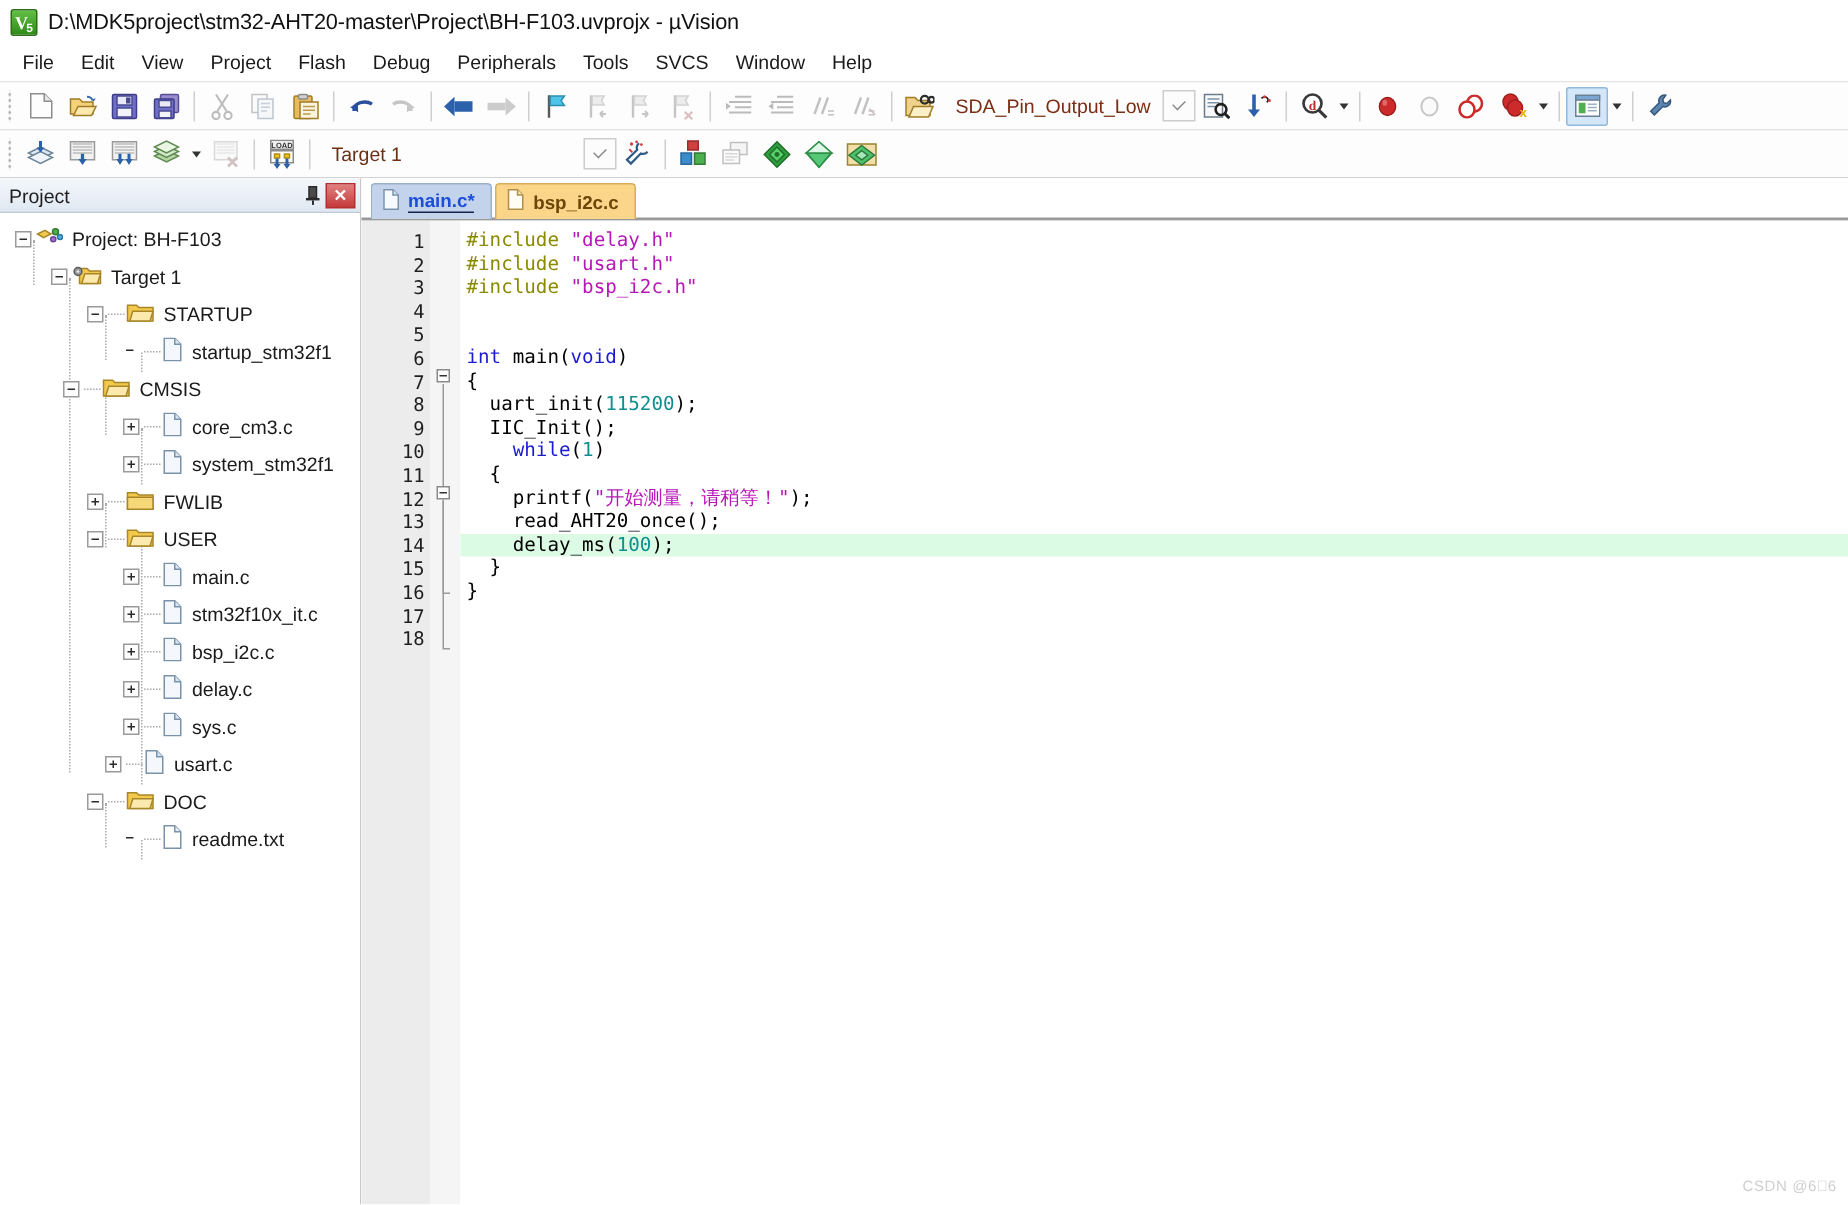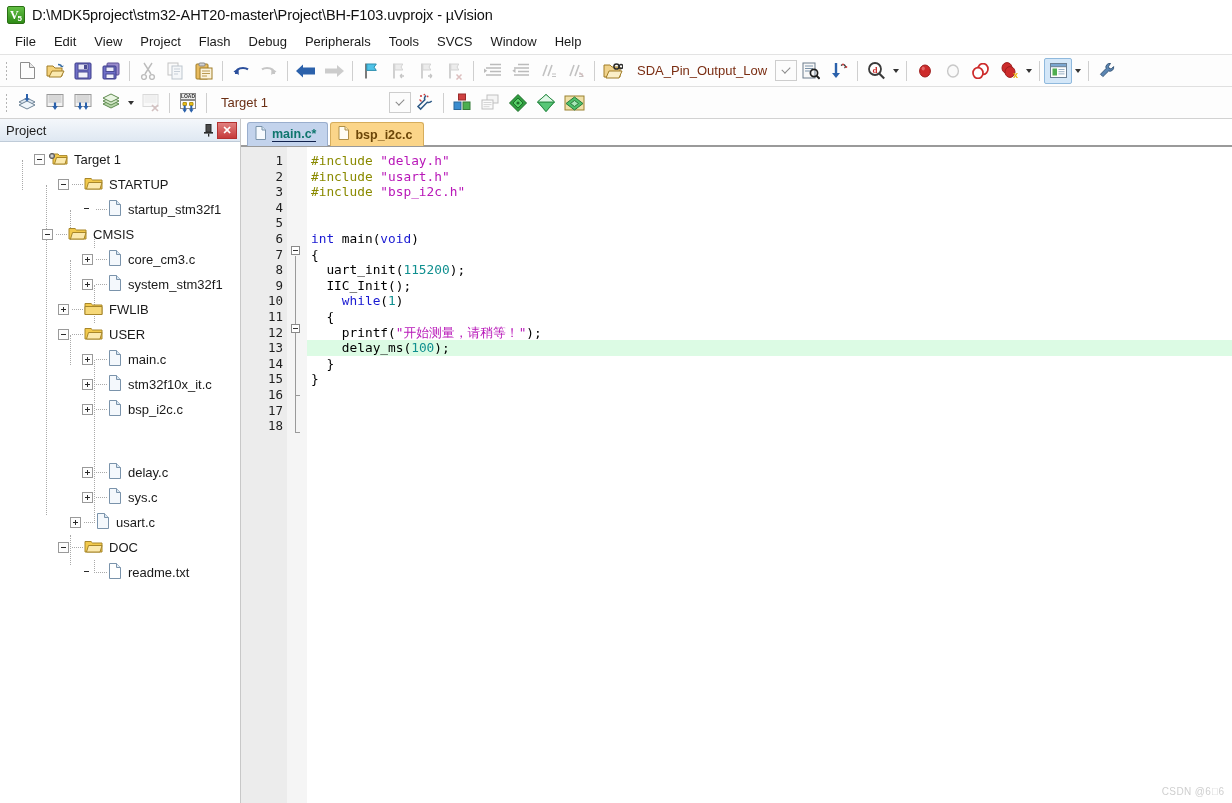--- a/index.html
+++ b/index.html
@@ -258,21 +258,21 @@
     padding: 0 11px 0 7px;
     font-size: 12.5px;
     margin-right: 2px;
     border-radius: 3px 3px 0 0;
     position: relative; z-index: 2;
     cursor: default;
     white-space: nowrap;
   }
   .etab.sel {
     background: #c3d3ec;
-    color: #0f766e;
+    color: #1d4ed8;
     border: 1px solid #9aaecd;
     border-bottom: none;
     box-sizing: border-box;
   }
   .etab.unsel {
     background: #fbd589;
     color: #6c4608;
     border: 1px solid #d6ad5c;
     border-bottom: none;
     box-sizing: border-box;
@@ -775,20 +775,32 @@
         <div class="vline" style="left:46px; top:43px; height:330px;"></div>
         <div class="vline" style="left:70px; top:68px; height:30px;"></div>
         <div class="vline" style="left:94px; top:93px; height:13px;"></div>
         <div class="vline" style="left:70px; top:118px; height:30px;"></div>
         <div class="vline" style="left:94px; top:143px; height:38px;"></div>
         <div class="vline" style="left:70px; top:193px; height:30px;"></div>
         <div class="vline" style="left:94px; top:218px; height:163px;"></div>
         <div class="vline" style="left:70px; top:393px; height:30px;"></div>
         <div class="vline" style="left:94px; top:418px; height:13px;"></div>
 
+        <div class="tnode" style="padding-left:10px;">
+          <div class="tbox"></div>
+          <span class="ico">
+            <svg width="18" height="15" viewBox="0 0 18 15">
+                <path d="M1 5l5-2.5L10 5 5 7.5z" fill="#f2c94c" stroke="#a8872a"></path>
+                <circle cx="13" cy="3.5" r="2" fill="#4fae4f" stroke="#2f7a2f"></circle>
+                <circle cx="16" cy="7" r="1.7" fill="#54b0e0" stroke="#2b7aa5"></circle>
+                <circle cx="11.5" cy="8.5" r="1.7" fill="#a06fd0" stroke="#6e4698"></circle>
+              </svg>
+          </span>
+          <span class="tlabel">Project: BH-F103</span>
+        </div>
 
         <div class="tnode" style="padding-left:34px;">
           <div class="tbox"></div>
           <span class="ico">
             <svg width="20" height="15" viewBox="0 0 20 15">
                 <path d="M5 3h5l1.6 1.6H19V13H5z" fill="#f2c94c" stroke="#a8872a"></path>
                 <path d="M6.5 13l2-6.5H19L17 13z" fill="#fbe9ae" stroke="#a8872a"></path>
                 <circle cx="4" cy="5" r="2.6" fill="#9a9a9a" stroke="#5a5a5a"></circle>
                 <circle cx="4" cy="5" r="0.9" fill="#e8e8e8"></circle>
               </svg>
@@ -909,21 +921,21 @@
           <div class="tdash"></div>
           <span class="ico">
             <svg width="14" height="16" viewBox="0 0 14 16">
                 <path d="M1.5 0.5h7l4 4v11h-11z" fill="#f4f8fc" stroke="#7a93ab"></path>
                 <path d="M8.5 0.5v4h4" fill="#d8e6f2" stroke="#7a93ab"></path>
               </svg>
           </span>
           <span class="tlabel">bsp_i2c.c</span>
         </div>
 
-        <div class="tnode" style="padding-left:82px;margin-top:38px;">
+        <div class="tnode" style="padding-left:82px;">
           <div class="tbox plus"></div>
           <div class="tdash"></div>
           <span class="ico">
             <svg width="14" height="16" viewBox="0 0 14 16">
                 <path d="M1.5 0.5h7l4 4v11h-11z" fill="#f4f8fc" stroke="#7a93ab"></path>
                 <path d="M8.5 0.5v4h4" fill="#d8e6f2" stroke="#7a93ab"></path>
               </svg>
           </span>
           <span class="tlabel">delay.c</span>
         </div>
@@ -1040,20 +1052,21 @@
           <div class="cline"><span class="pre">#include </span><span class="str">"bsp_i2c.h"</span></div>
           <div class="cline">&nbsp;</div>
           <div class="cline">&nbsp;</div>
           <div class="cline"><span class="kw">int</span><span class="pln"> main(</span><span class="kw">void</span><span class="pln">)</span></div>
           <div class="cline"><span class="pln">{</span></div>
           <div class="cline"><span class="pln">  uart_init(</span><span class="num">115200</span><span class="pln">);</span></div>
           <div class="cline"><span class="pln">  IIC_Init();</span></div>
           <div class="cline"><span class="pln">    </span><span class="kw">while</span><span class="pln">(</span><span class="num">1</span><span class="pln">)</span></div>
           <div class="cline"><span class="pln">  {</span></div>
           <div class="cline"><span class="pln">    printf(</span><span class="str">"开始测量，请稍等！"</span><span class="pln">);</span></div>
+          <div class="cline"><span class="pln">    read_AHT20_once();</span></div>
           <div class="cline hl"><span class="pln">    delay_ms(</span><span class="num">100</span><span class="pln">);</span></div>
           <div class="cline"><span class="pln">  }</span></div>
           <div class="cline"><span class="pln">}</span></div>
           <div class="cline">&nbsp;</div>
         </div>
 
       </div>
     </div>
   </div>
 

